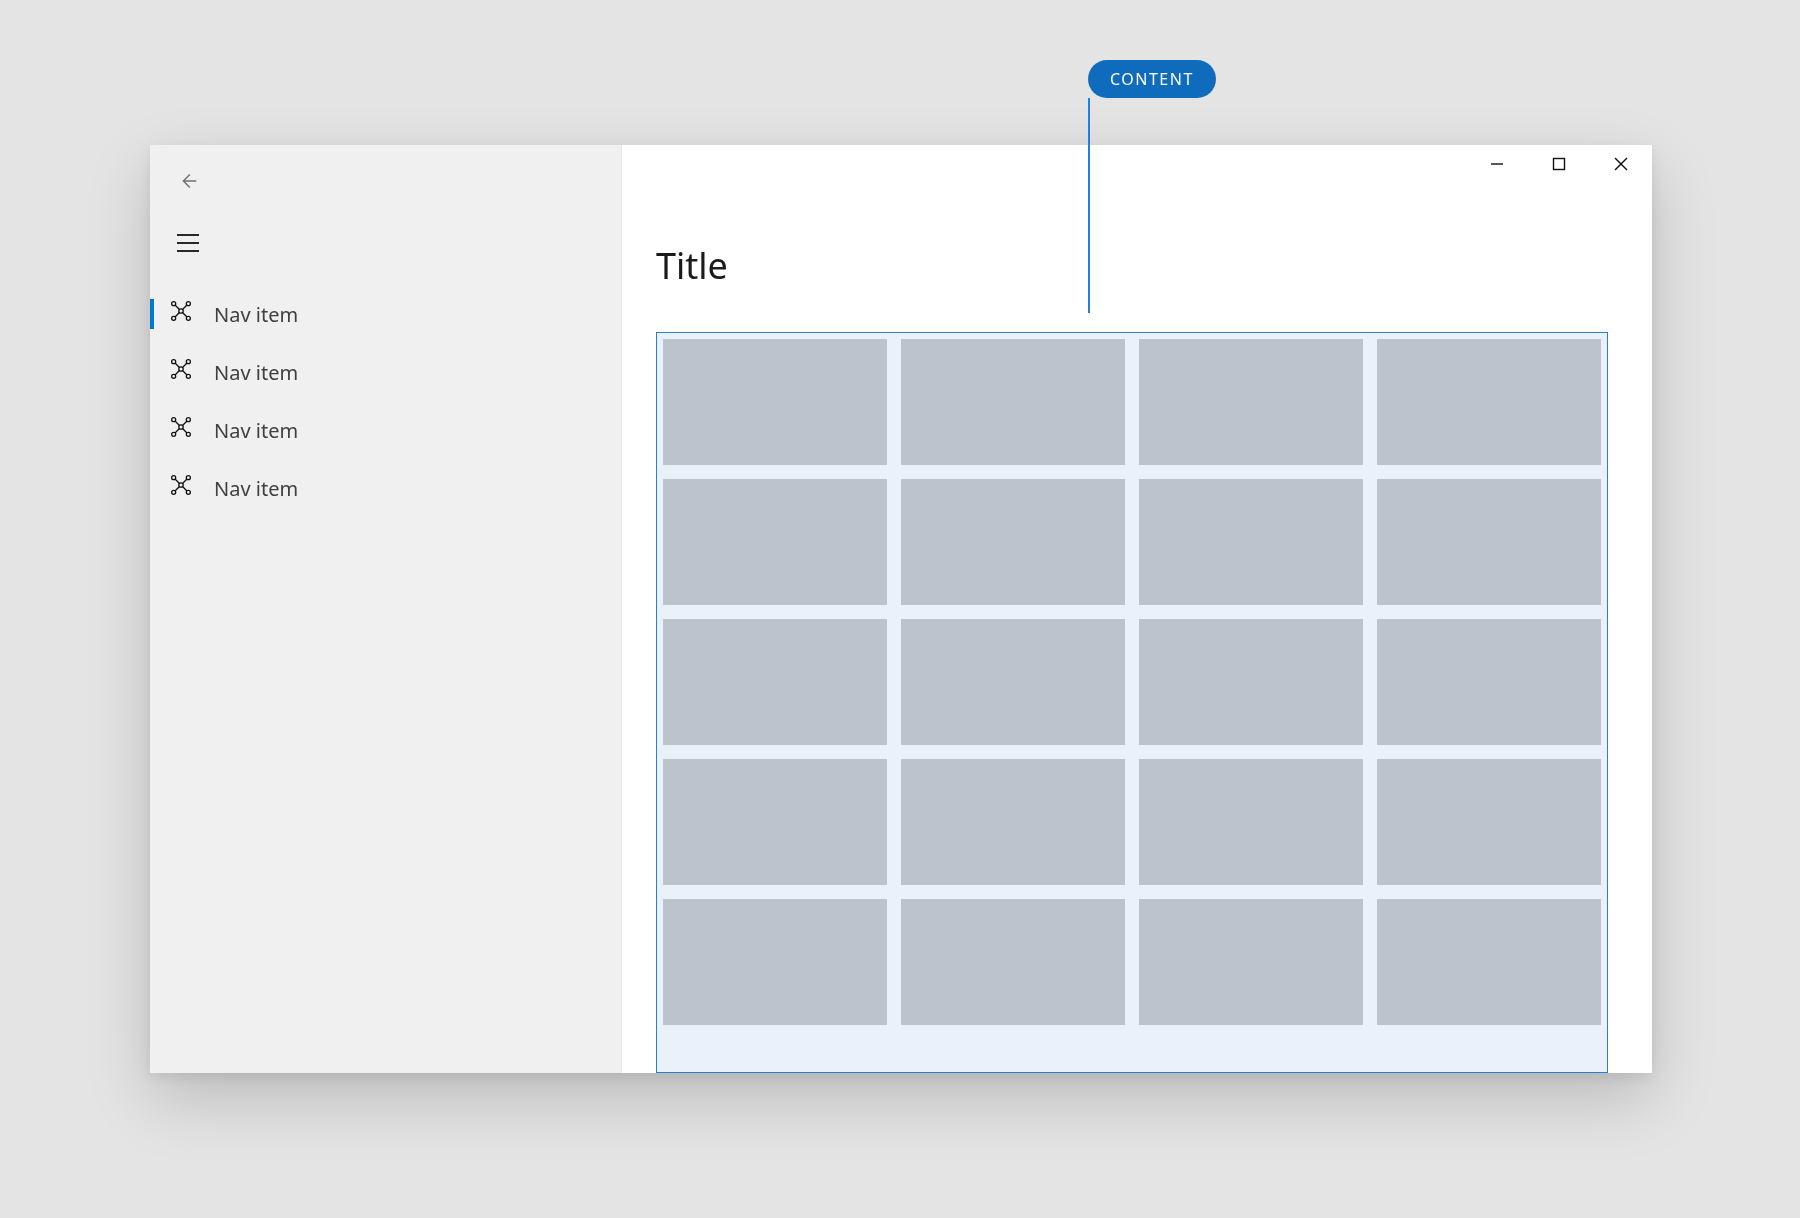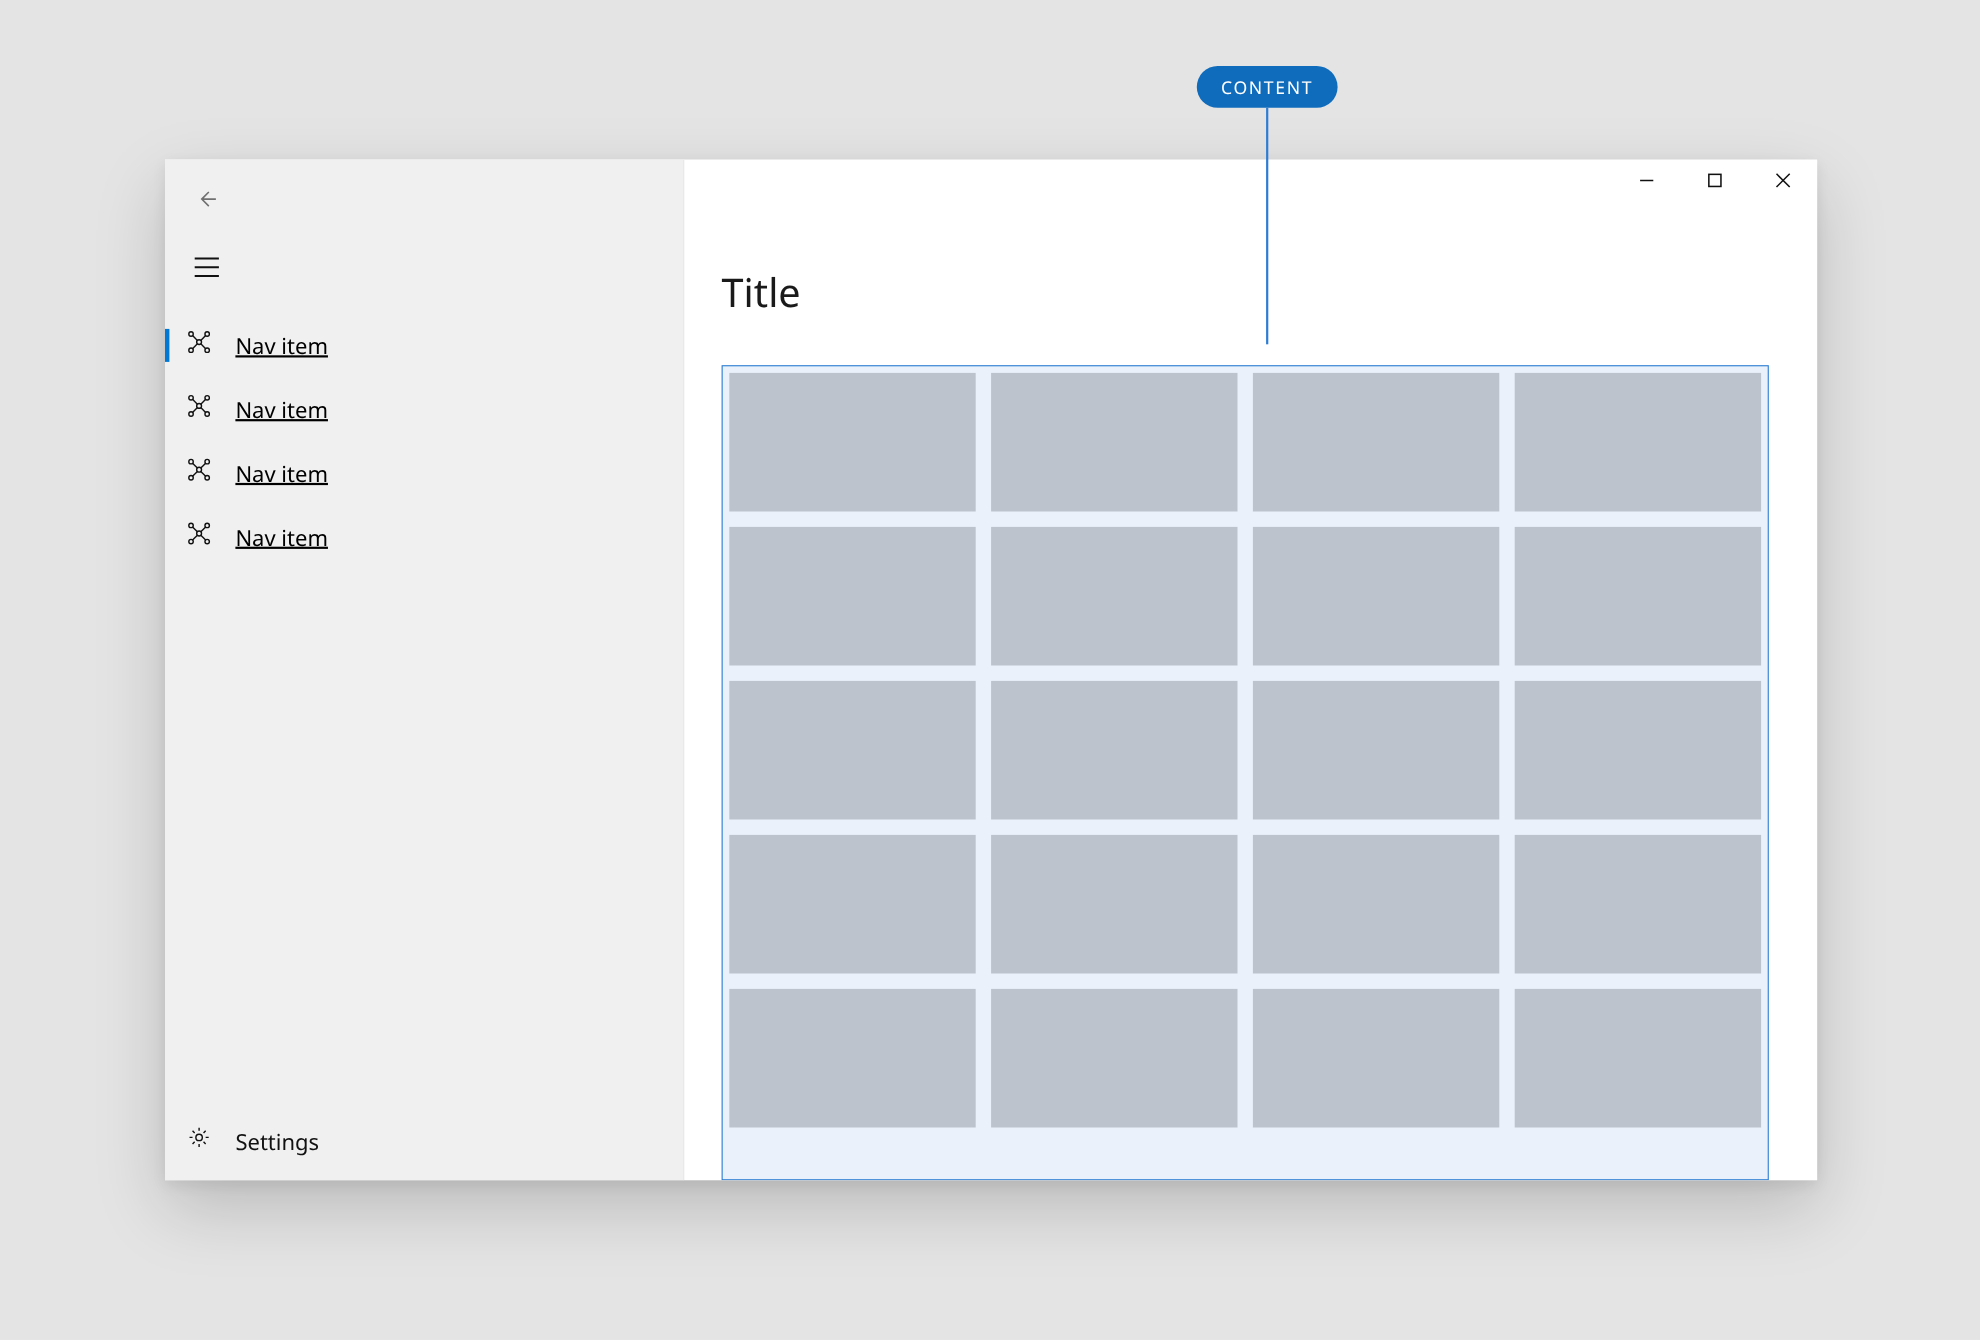--- a/index.html
+++ b/index.html
@@ -12,21 +12,21 @@
     position: relative;
   }
 
   
   .annotation {
     position: absolute;
     top: 60px;
     left: 1088px;
     display: flex;
     flex-direction: column;
-    align-items: center;
+    align-items: flex-start;
     z-index: 20;
   }
   .annotation-pill {
     background: #0f6cbd;
     color: #ffffff;
     font-size: 16px;
     letter-spacing: 1.5px;
     padding: 8px 22px;
     border-radius: 100px;
   }
@@ -86,23 +86,22 @@
   .nav-list { display: flex; flex-direction: column; }
 
   .nav-item {
     height: 58px;
     display: flex;
     align-items: center;
     gap: 22px;
     padding-left: 20px;
     position: relative;
     font-size: 20px;
-    color: #000000;
+    color: #404040;
     cursor: default;
-    text-decoration: underline;
   }
   .nav-item.selected::before {
     content: "";
     position: absolute;
     left: 0;
     top: 14px;
     bottom: 14px;
     width: 4px;
     background: #0078d4;
   }
@@ -269,29 +268,20 @@
               <line x1="5.5" y1="5.5" x2="10.3" y2="10.3"></line>
               <line x1="18.5" y1="5.5" x2="13.7" y2="10.3"></line>
               <line x1="5.5" y1="18.5" x2="10.3" y2="13.7"></line>
               <line x1="18.5" y1="18.5" x2="13.7" y2="13.7"></line>
             </svg>
         </span>
         <span>Nav item</span>
       </div>
     </div>
 
-    <div class="sidebar-footer">
-      <span class="gear-icon">
-        <svg viewBox="0 0 24 24">
-            <circle cx="12" cy="12" r="3.2"></circle>
-            <path d="M12 2.5v3M12 18.5v3M21.5 12h-3M5.5 12h-3M18.5 5.5l-2.1 2.1M7.6 16.4l-2.1 2.1M18.5 18.5l-2.1-2.1M7.6 7.6L5.5 5.5"></path>
-          </svg>
-      </span>
-      <span>Settings</span>
-    </div>
 
   </div>
 
   <div class="content">
     <div class="titlebar">
       <div class="win-btn">
         <span>
           <svg viewBox="0 0 14 14">
               <line x1="1" y1="7" x2="13" y2="7"></line>
             </svg>

